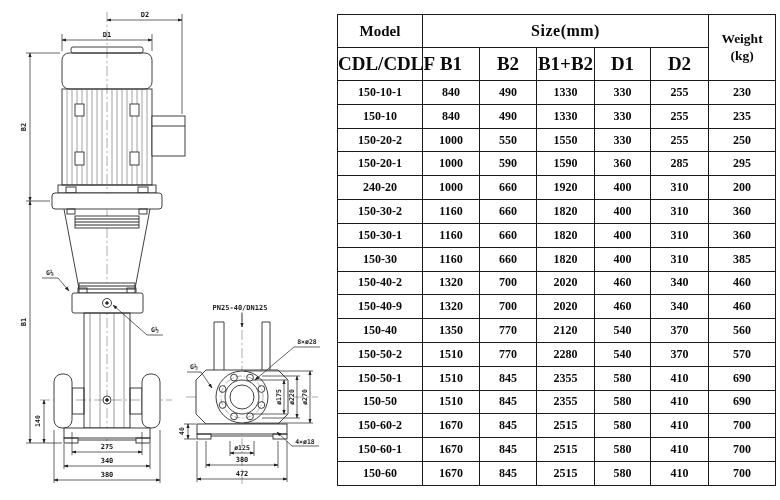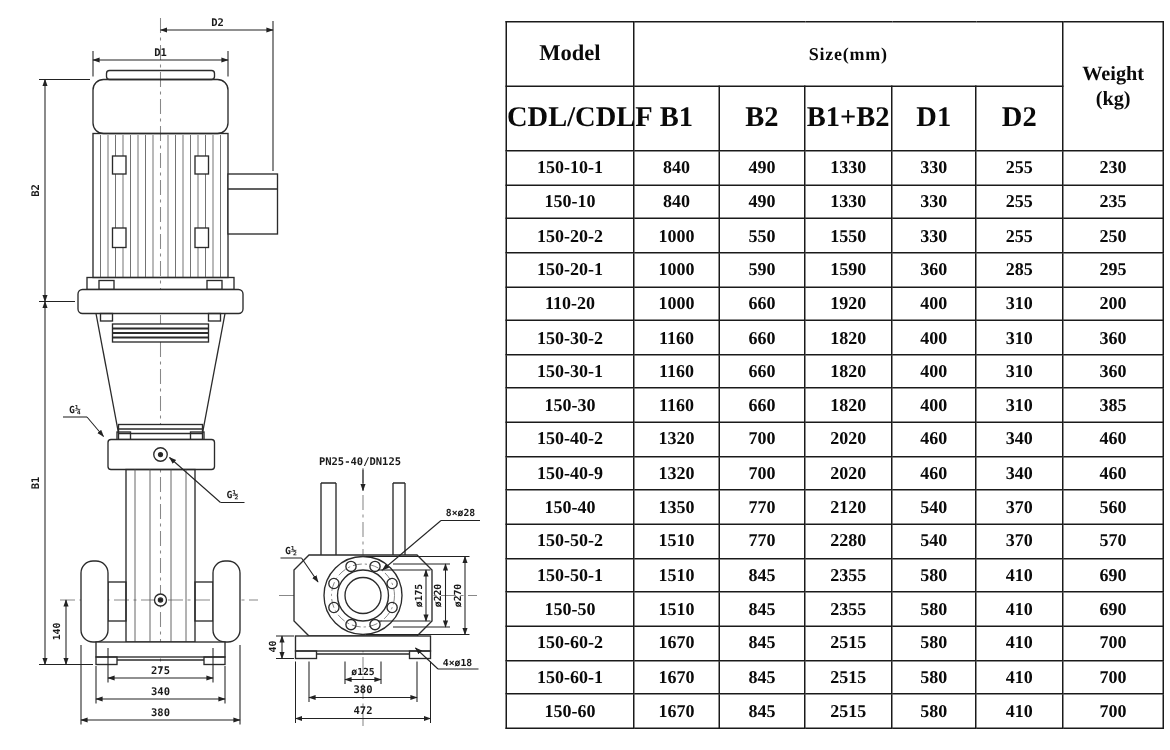--- a/index.html
+++ b/index.html
@@ -9,25 +9,25 @@
   #drawing{position:absolute;left:0;top:0;width:337px;height:500px;}
   svg text{font-family:"DejaVu Sans Mono",monospace;fill:#1a1a1a;}
   .dimtxt{font-size:7px;font-weight:bold;}
   .dimtxt-sm{font-size:6.5px;font-weight:bold;}
   
   #spec-table-wrap{position:absolute;left:337px;top:14px;width:438px;height:472px;}
   table{border-collapse:collapse;table-layout:fixed;width:438px;height:472px;}
   th,td{border:1px solid #1a1a1a;text-align:center;vertical-align:middle;padding:0;
         font-weight:bold;color:#0a0a0a;}
   th.h-model{font-size:15px;}
-  th.h-size{font-size:12px;letter-spacing:.5px;}
+  th.h-size{font-size:16px;letter-spacing:.5px;}
   th.h-sub{font-size:19px;}
   th.h-weight{font-size:13.5px;line-height:1.25;}
   td{font-size:12px;}
-  thead tr{height:43px;margin-left:26px;}
+  thead tr{height:33px;margin-left:26px;}
 </style>
 </head>
 <body>
 
 <div id="page">
 
   <div id="drawing">
     <svg width="337" height="500" viewBox="0 0 337 500">
       <defs>
         <marker id="ar" viewBox="0 0 10 10" refX="9" refY="5" markerWidth="7" markerHeight="7" orient="auto-start-reverse">
@@ -243,21 +243,21 @@
           <tr>
             <td>150-20-1</td>
             <td>1000</td>
             <td>590</td>
             <td>1590</td>
             <td>360</td>
             <td>285</td>
             <td>295</td>
           </tr>
           <tr>
-            <td>110-20</td>
+            <td>240-20</td>
             <td>1000</td>
             <td>660</td>
             <td>1920</td>
             <td>400</td>
             <td>310</td>
             <td>200</td>
           </tr>
           <tr>
             <td>150-30-2</td>
             <td>1160</td>

